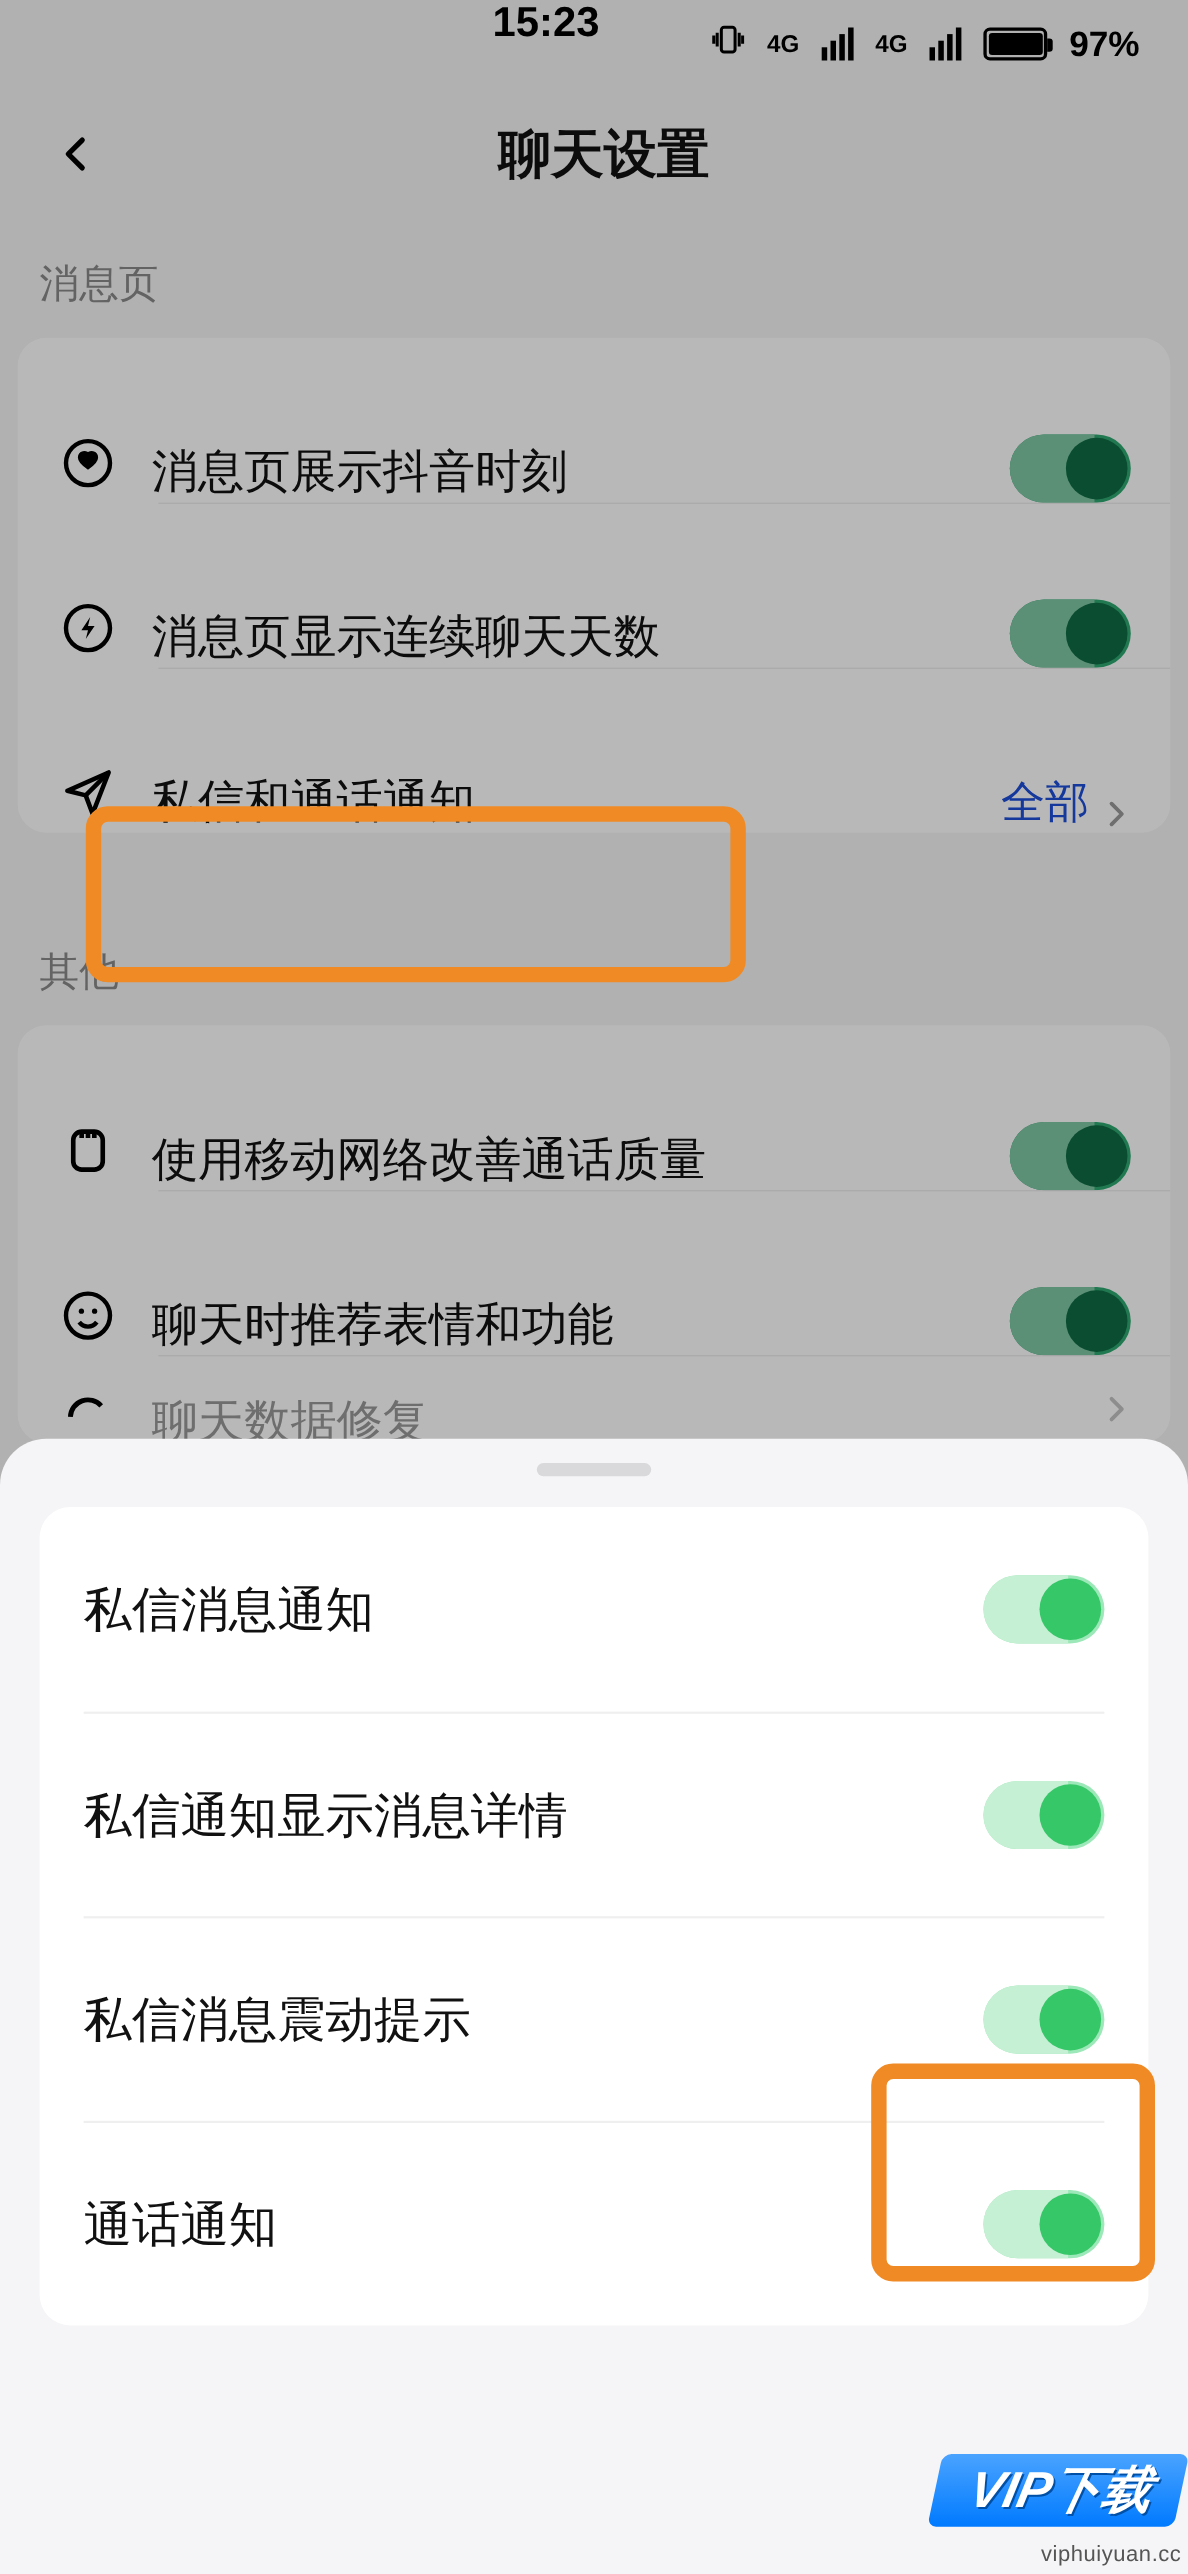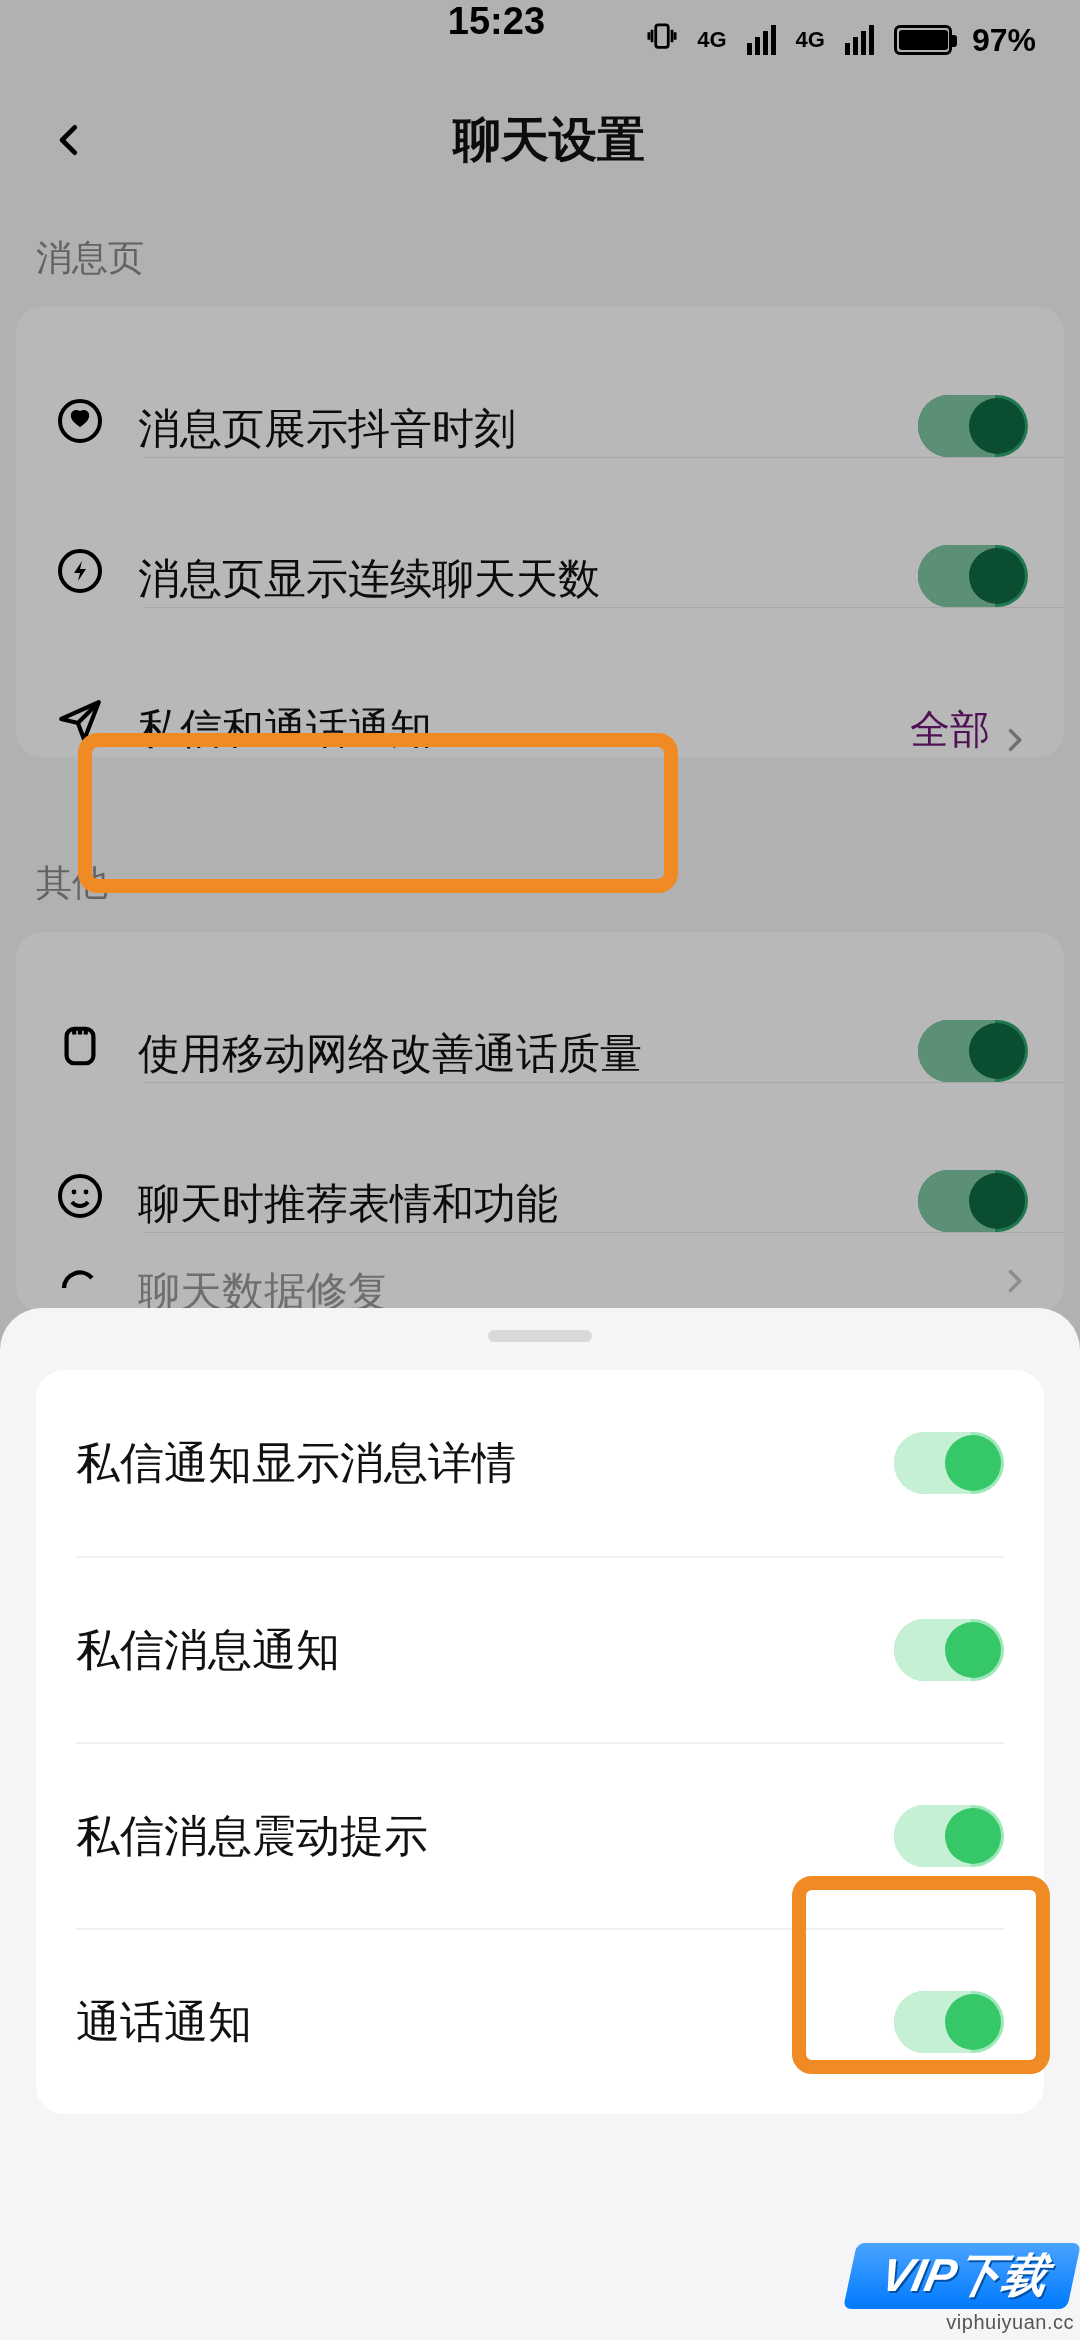--- a/index.html
+++ b/index.html
@@ -104,21 +104,21 @@
     flex-shrink:0;
     margin-right: 22px;
   }
   .row-label {
     flex: 1;
     font-size: 42px;
     color: #111;
   }
   .row-value {
     font-size: 40px;
-    color: #701a75;
+    color: #1d4ed8;
     margin-right: 10px;
   }
   .chevron { display:flex; align-items:center; }
   
   .toggle {
     width: 110px; height: 62px;
     border-radius: 40px;
     position: relative;
     flex-shrink:0;
   }
@@ -195,21 +195,21 @@
     padding: 2px 26px 2px 32px;
     border-radius: 8px;
     transform: skewX(-12deg);
     display:inline-block;
     text-shadow: 2px 2px 0 #0050a8;
   }
   .watermark .sub{
     text-align:right;
     font-size: 20px;
     color:#555;
-    margin-top:2px;
+    margin-top:14px;
     letter-spacing: 0.5px;
   }
 </style>
 </head>
 <body>
 
 <div class="status-bar">
   <div class="status-left"></div>
   <div class="status-center">15:23</div>
   <div class="status-right">
@@ -344,28 +344,28 @@
     </div>
   </div>
 </div>
 
 <div class="dimmer"></div>
 
 <div class="sheet">
   <div class="sheet-grip"></div>
   <div class="sheet-card">
     <div class="sheet-row">
+      <div class="sheet-label">私信消息通知</div>
+      <div class="toggle on-light">
+          <span class="track"></span>
+          <span class="knob"></span>
+        </div>
+    </div>
+    <div class="sheet-row">
       <div class="sheet-label">私信通知显示消息详情</div>
-      <div class="toggle on-light">
-          <span class="track"></span>
-          <span class="knob"></span>
-        </div>
-    </div>
-    <div class="sheet-row">
-      <div class="sheet-label">私信消息通知</div>
       <div class="toggle on-light">
           <span class="track"></span>
           <span class="knob"></span>
         </div>
     </div>
     <div class="sheet-row">
       <div class="sheet-label">私信消息震动提示</div>
       <div class="toggle on-light">
           <span class="track"></span>
           <span class="knob"></span>

